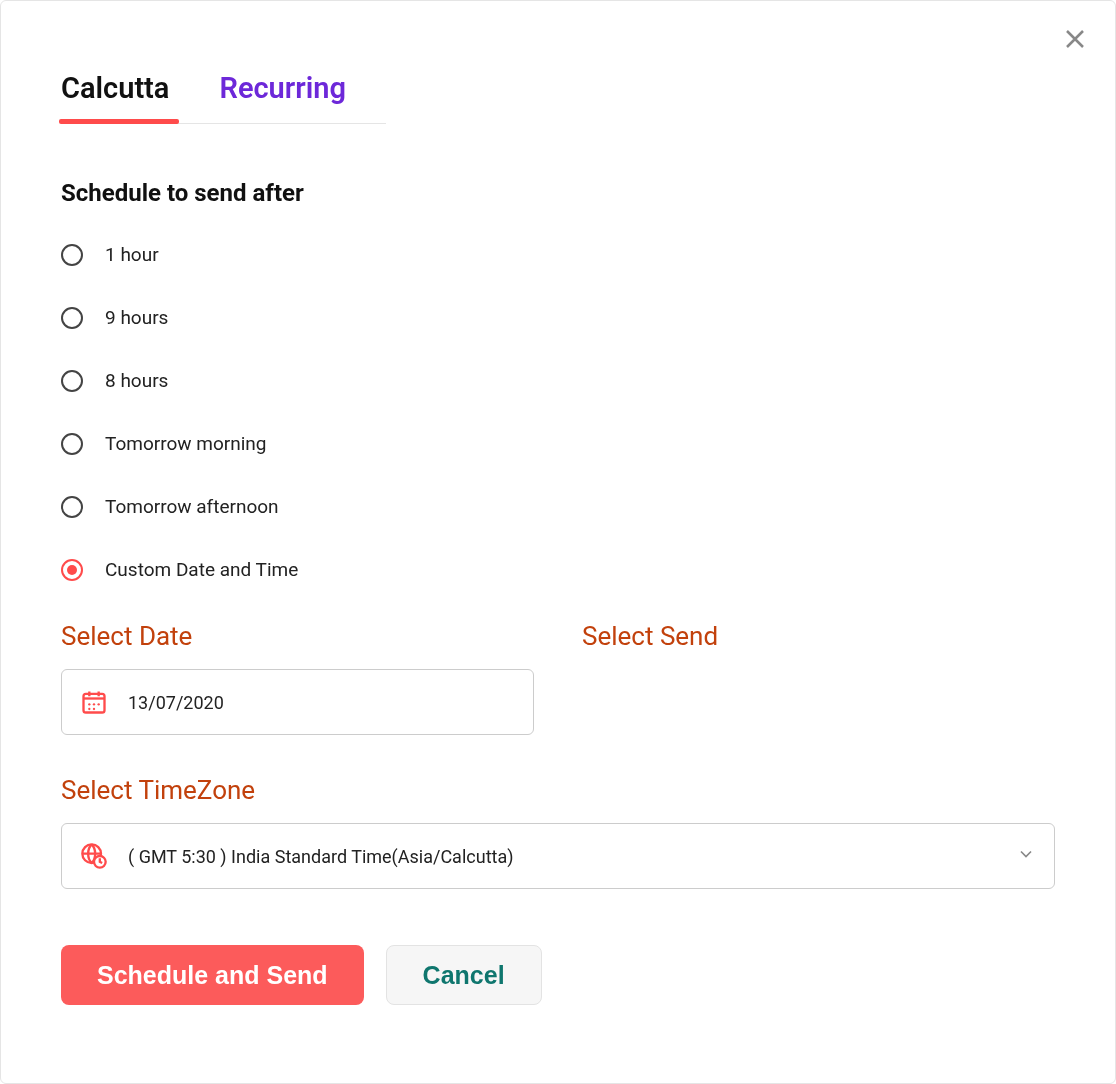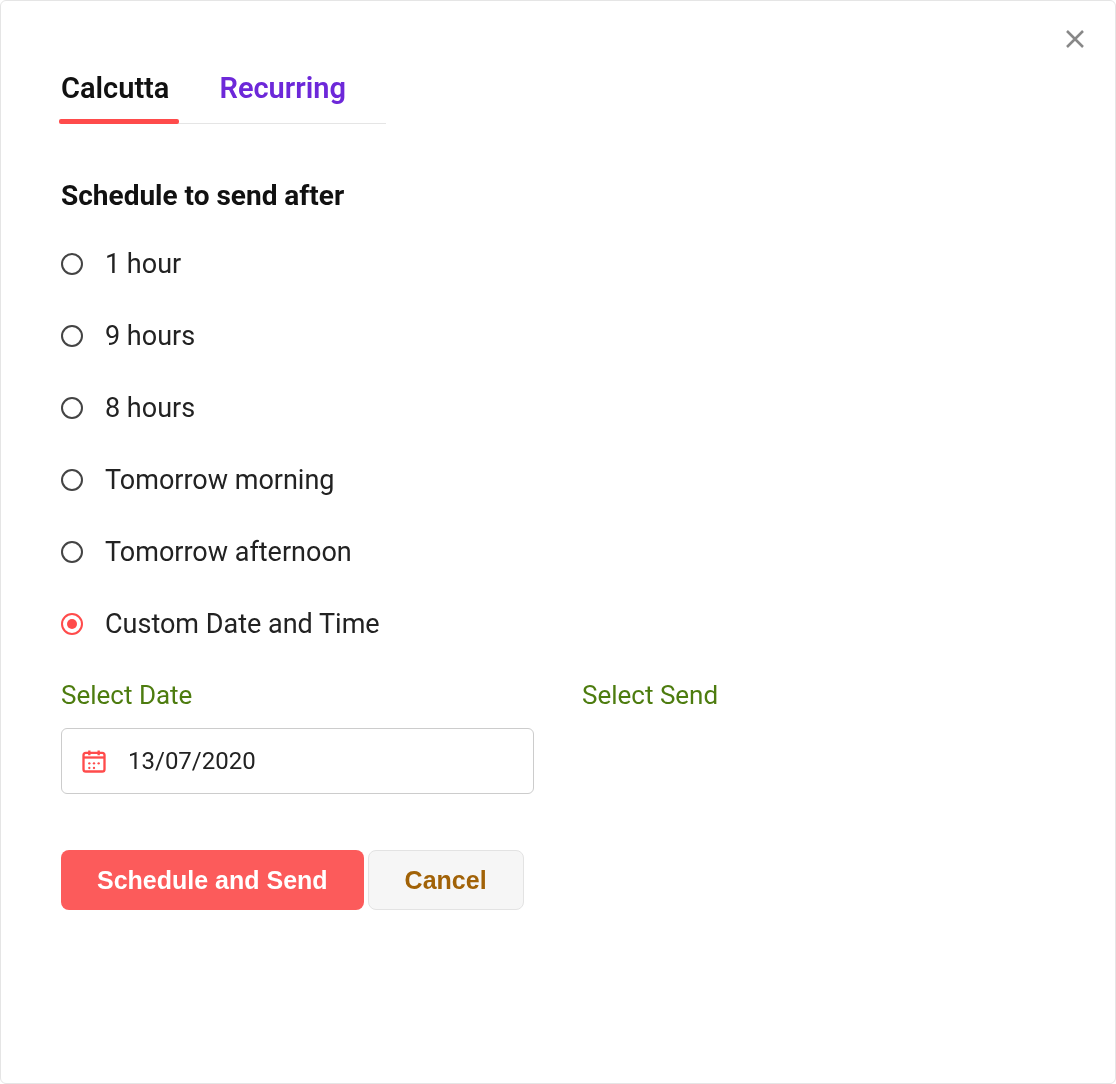--- a/index.html
+++ b/index.html
@@ -48,21 +48,21 @@
     content: "";
     position: absolute;
     left: -2px; right: -10px;
     bottom: -1px;
     height: 5px;
     background: #ff4b4b;
     border-radius: 2px;
   }
   .section-title {
     margin-top: 55px;
-    font-size: 28px;
+    font-size: 24px;
     font-weight: 700;
     color: #111;
   }
   .radio-group {
     margin-top: 36px;
   }
   .radio-item {
     display: flex;
     align-items: center;
     margin-bottom: 40px;
@@ -82,86 +82,86 @@
     border-color: #ff4b4b;
   }
   .radio-dot {
     width: 10px; height: 10px;
     background: #ff4b4b;
     border-radius: 50%;
     display: none;
   }
   .radio-item.selected .radio-dot { display: block; }
   .radio-label {
-    font-size: 27px;
+    font-size: 19px;
     color: #222;
   }
   .fields-row {
     display: flex;
     gap: 48px;
     margin-top: 18px;
   }
   .field {
     flex: 1;
   }
   .field-label {
     font-size: 26px;
-    color: #4d7c0f;
+    color: #c2410c;
     margin-bottom: 18px;
     display: block;
   }
   .input-box {
     display: flex;
     align-items: center;
     border: 1px solid #ccc;
     border-radius: 6px;
     height: 66px;
     padding: 0 18px;
-    font-size: 24px;
+    font-size: 18px;
     color: #222;
     background: #fff;
     cursor: pointer;
   }
   .input-box .icon {
     margin-right: 20px;
     display: flex;
     align-items: center;
     color: #ff4b4b;
   }
   .input-box .icon svg { width: 28px; height: 28px; }
   .input-value { flex: 1; }
   .chevron { color: #888; }
   .chevron svg { width: 20px; height: 20px; stroke: #888; stroke-width: 2; }
   .tz-field { margin-top: 40px; }
   .tz-box { width: 100%; }
   .actions {
     margin-top: 56px;
     display: flex;
-    gap: 4px;
+    gap: 22px;
   }
   .btn {
     height: 60px;
     border-radius: 8px;
     font-size: 25px;
     font-weight: 600;
     padding: 0 36px;
     display: flex;
     align-items: center;
     justify-content: center;
     cursor: pointer;
     border: none;
   }
   .btn-primary {
     background: #fc5b5b;
     color: #fff;
   }
   .btn-secondary {
     background: #f6f6f6;
     border: 1px solid #e3e3e3;
-    color: #a16207;
+    color: #0f766e;
   }
 </style>
 </head>
 <body>
 
 <div class="modal">
 
   <div class="close-btn">
     <span>
       <svg viewBox="0 0 24 24" fill="none">
@@ -223,19 +223,38 @@
           </svg>
         </span>
         <span class="input-value">13/07/2020</span>
       </div>
     </div>
     <div class="field">
       <span class="field-label">Select Send</span>
     </div>
   </div>
 
+  <div class="field tz-field">
+    <span class="field-label">Select TimeZone</span>
+    <div class="input-box tz-box">
+      <span class="icon">
+        <svg viewBox="0 0 24 24" fill="none" stroke="#ff4b4b" stroke-width="2">
+          <circle cx="10" cy="10" r="8"></circle>
+          <path d="M2 10 H18 M10 2 C6 6 6 14 10 18 M10 2 C14 6 14 14 10 18"></path>
+          <circle cx="17" cy="17" r="5" fill="#fff"></circle>
+          <path d="M17 14 V17 L19 18"></path>
+        </svg>
+      </span>
+      <span class="input-value">( GMT 5:30 ) India Standard Time(Asia/Calcutta)</span>
+      <span class="chevron">
+        <svg viewBox="0 0 24 24" fill="none">
+            <path d="M6 9 L12 15 L18 9"></path>
+          </svg>
+      </span>
+    </div>
+  </div>
 
   <div class="actions">
     <button class="btn btn-primary">Schedule and Send</button>
     <button class="btn btn-secondary">Cancel</button>
   </div>
 
 </div>
 
 </body></html>

